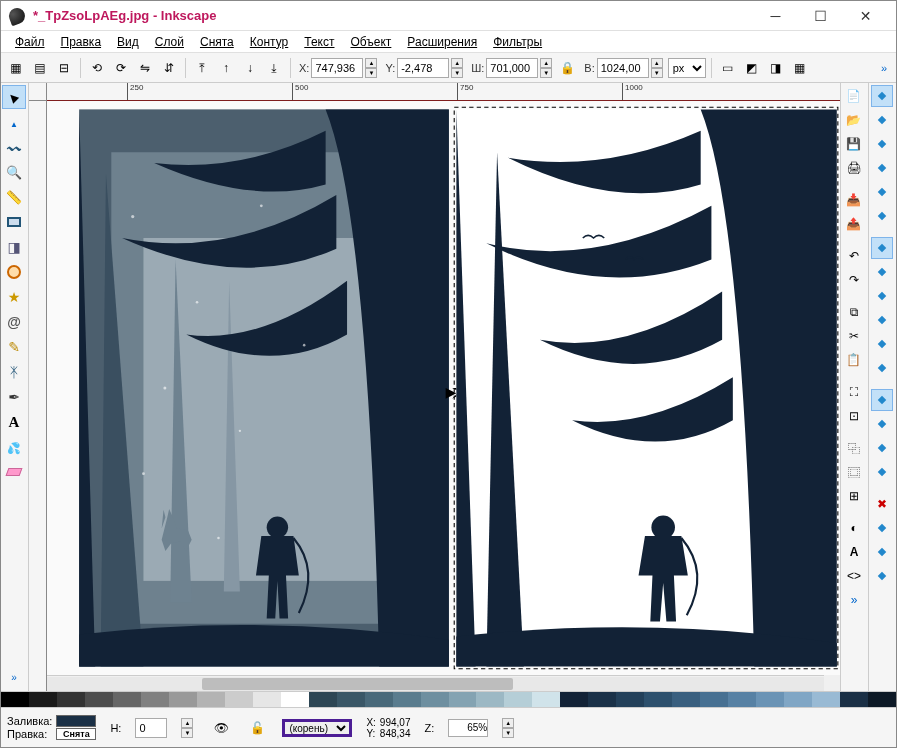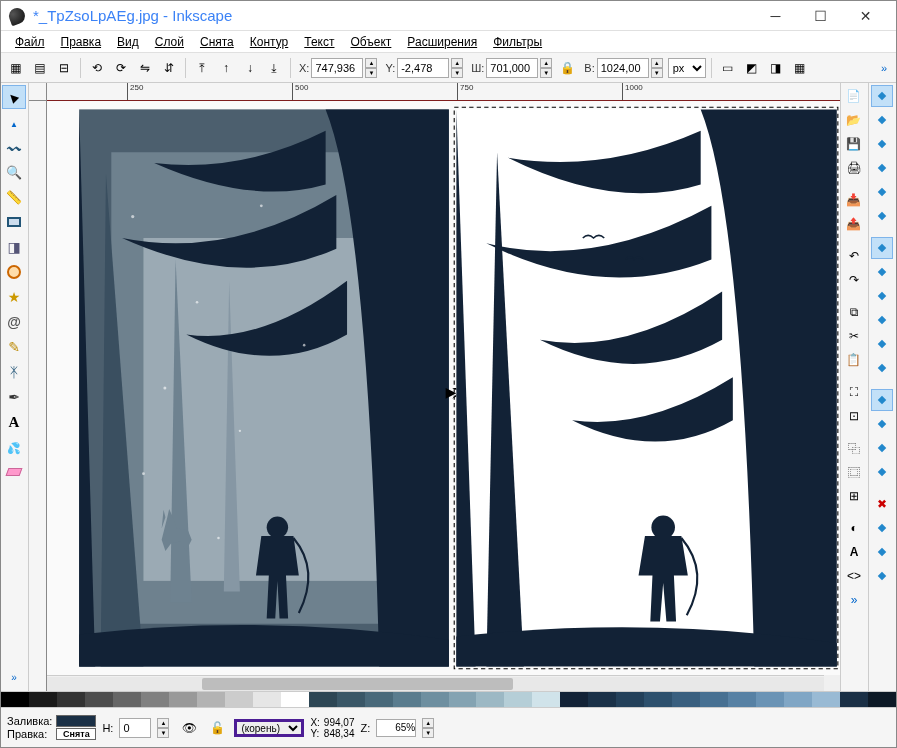--- a/index.html
+++ b/index.html
@@ -14,21 +14,21 @@
 
 .titlebar {
   height: 30px; background: #fff; display: flex; align-items: center;
   padding: 0 8px; border-bottom: 1px solid #e0e0e0;
 }
 .titlebar .app-icon {
   width: 16px; height: 16px; margin-right: 8px;
   background: radial-gradient(circle at 30% 30%, #555 0%, #222 70%);
   border-radius: 50% 50% 50% 10%; transform: rotate(-20deg);
 }
-.titlebar .title { flex: 1; color: #3b82f6; font-size: 15px; }
+.titlebar .title { flex: 1; color: #be185d; font-size: 13px; font-weight: bold; }
 .titlebar .wbtn {
   width: 45px; height: 28px; display: flex; align-items: center; justify-content: center;
   font-size: 14px; color: #333; cursor: pointer;
 }
 
 
 .menubar {
   height: 22px; background: #fff; display: flex; align-items: center;
   padding: 0 6px; border-bottom: 1px solid #e0e0e0;
 }
@@ -132,21 +132,21 @@
 .rpanel .rb.active { border-color: #7eb4ea; background: #c2e0f8; }
 
 
 .palette {
   height: 16px; background: #fff; display: flex; border-top: 1px solid #ccc;
 }
 .palette .swatch { flex: 1; height: 100%; }
 
 .statusbar {
   height: 40px; background: #f5f5f5; border-top: 1px solid #ccc;
-  display: flex; align-items: center; padding: 0 6px; gap: 6px; font-size: 11px;
+  display: flex; align-items: center; padding: 0 6px; gap: 14px; font-size: 11px;
 }
 .fill-stroke { display: grid; grid-template-columns: auto auto; gap: 1px 4px; align-items: center; }
 .fill-swatch { width: 40px; height: 12px; background: #1a2f45; border: 1px solid #666; }
 .stroke-swatch { width: 40px; height: 12px; background: #fff; border: 1px solid #666; font-size: 9px; text-align: center; font-weight: bold; }
 .statusbar .layer-select { width: 70px; height: 18px; border: 3px solid #4c1d95; font-size: 10px; }
 .statusbar .status-text { flex: 1; overflow: hidden; text-overflow: ellipsis; white-space: nowrap; }
 .statusbar .coords { display: grid; grid-template-columns: auto auto; gap: 0 4px; font-size: 10px; }
 .statusbar .zoom-input { width: 40px; height: 18px; border: 1px solid #aaa; text-align: right; font-size: 10px; }
 
 

